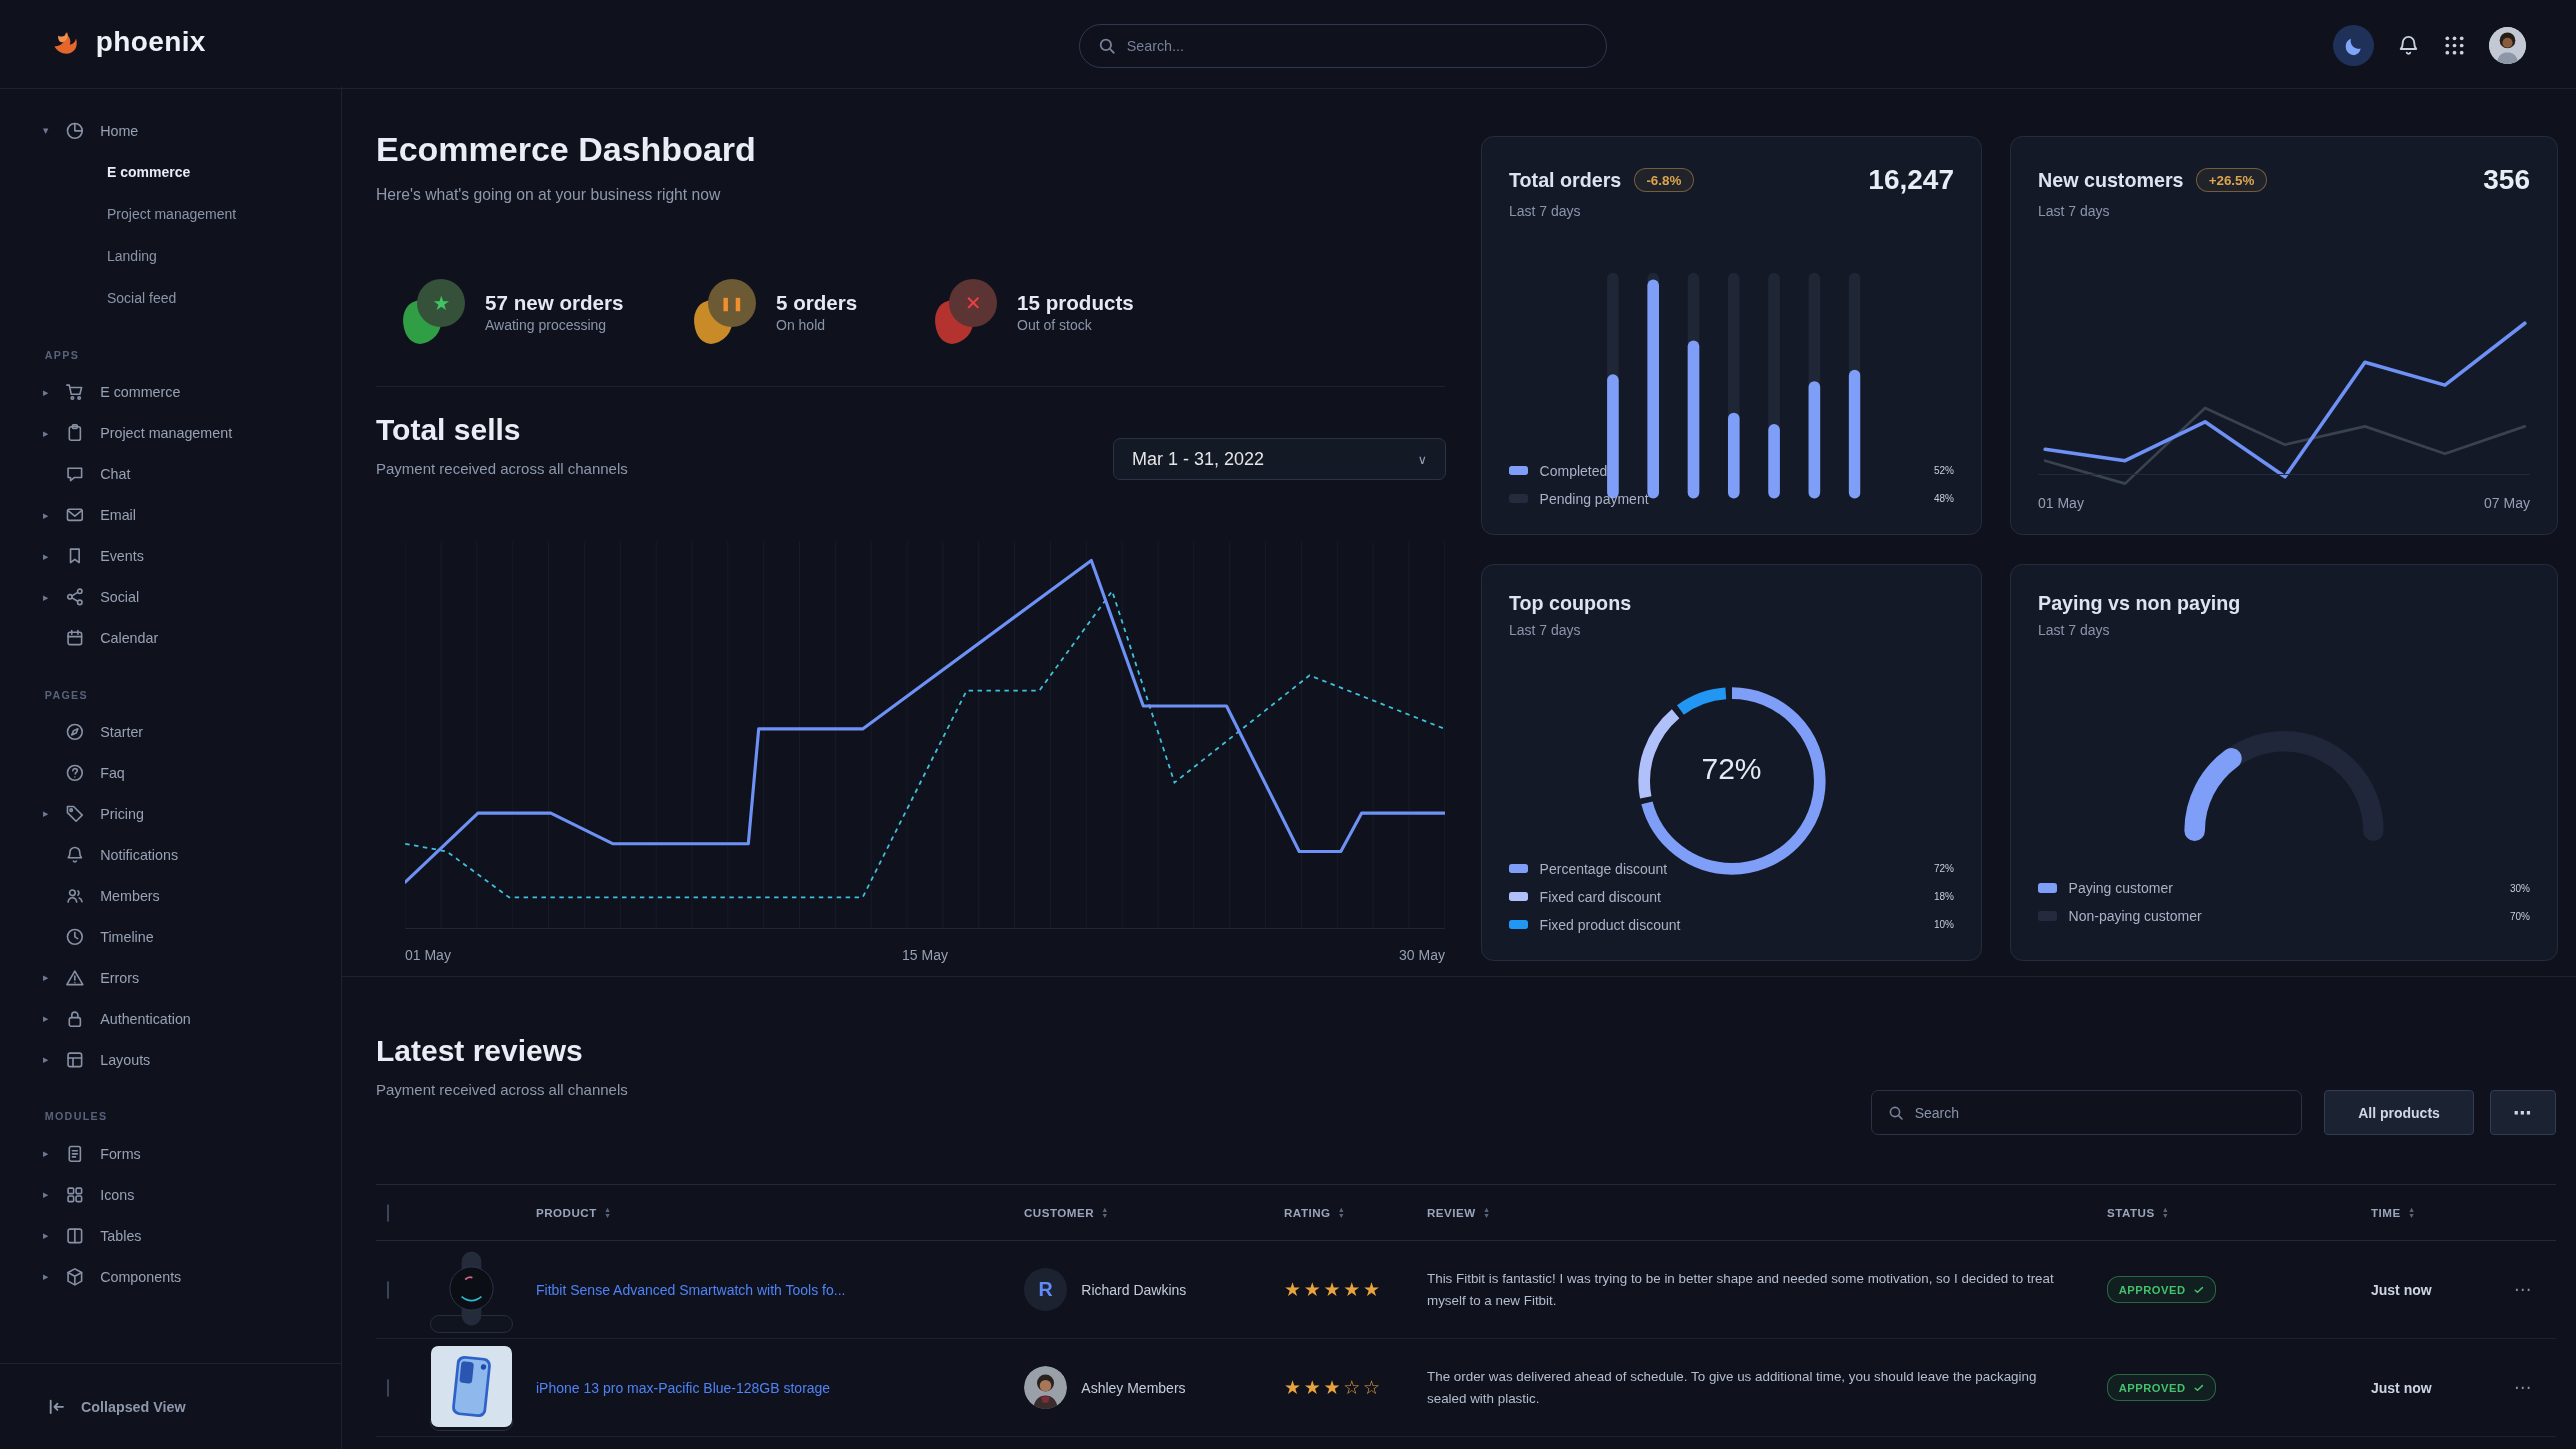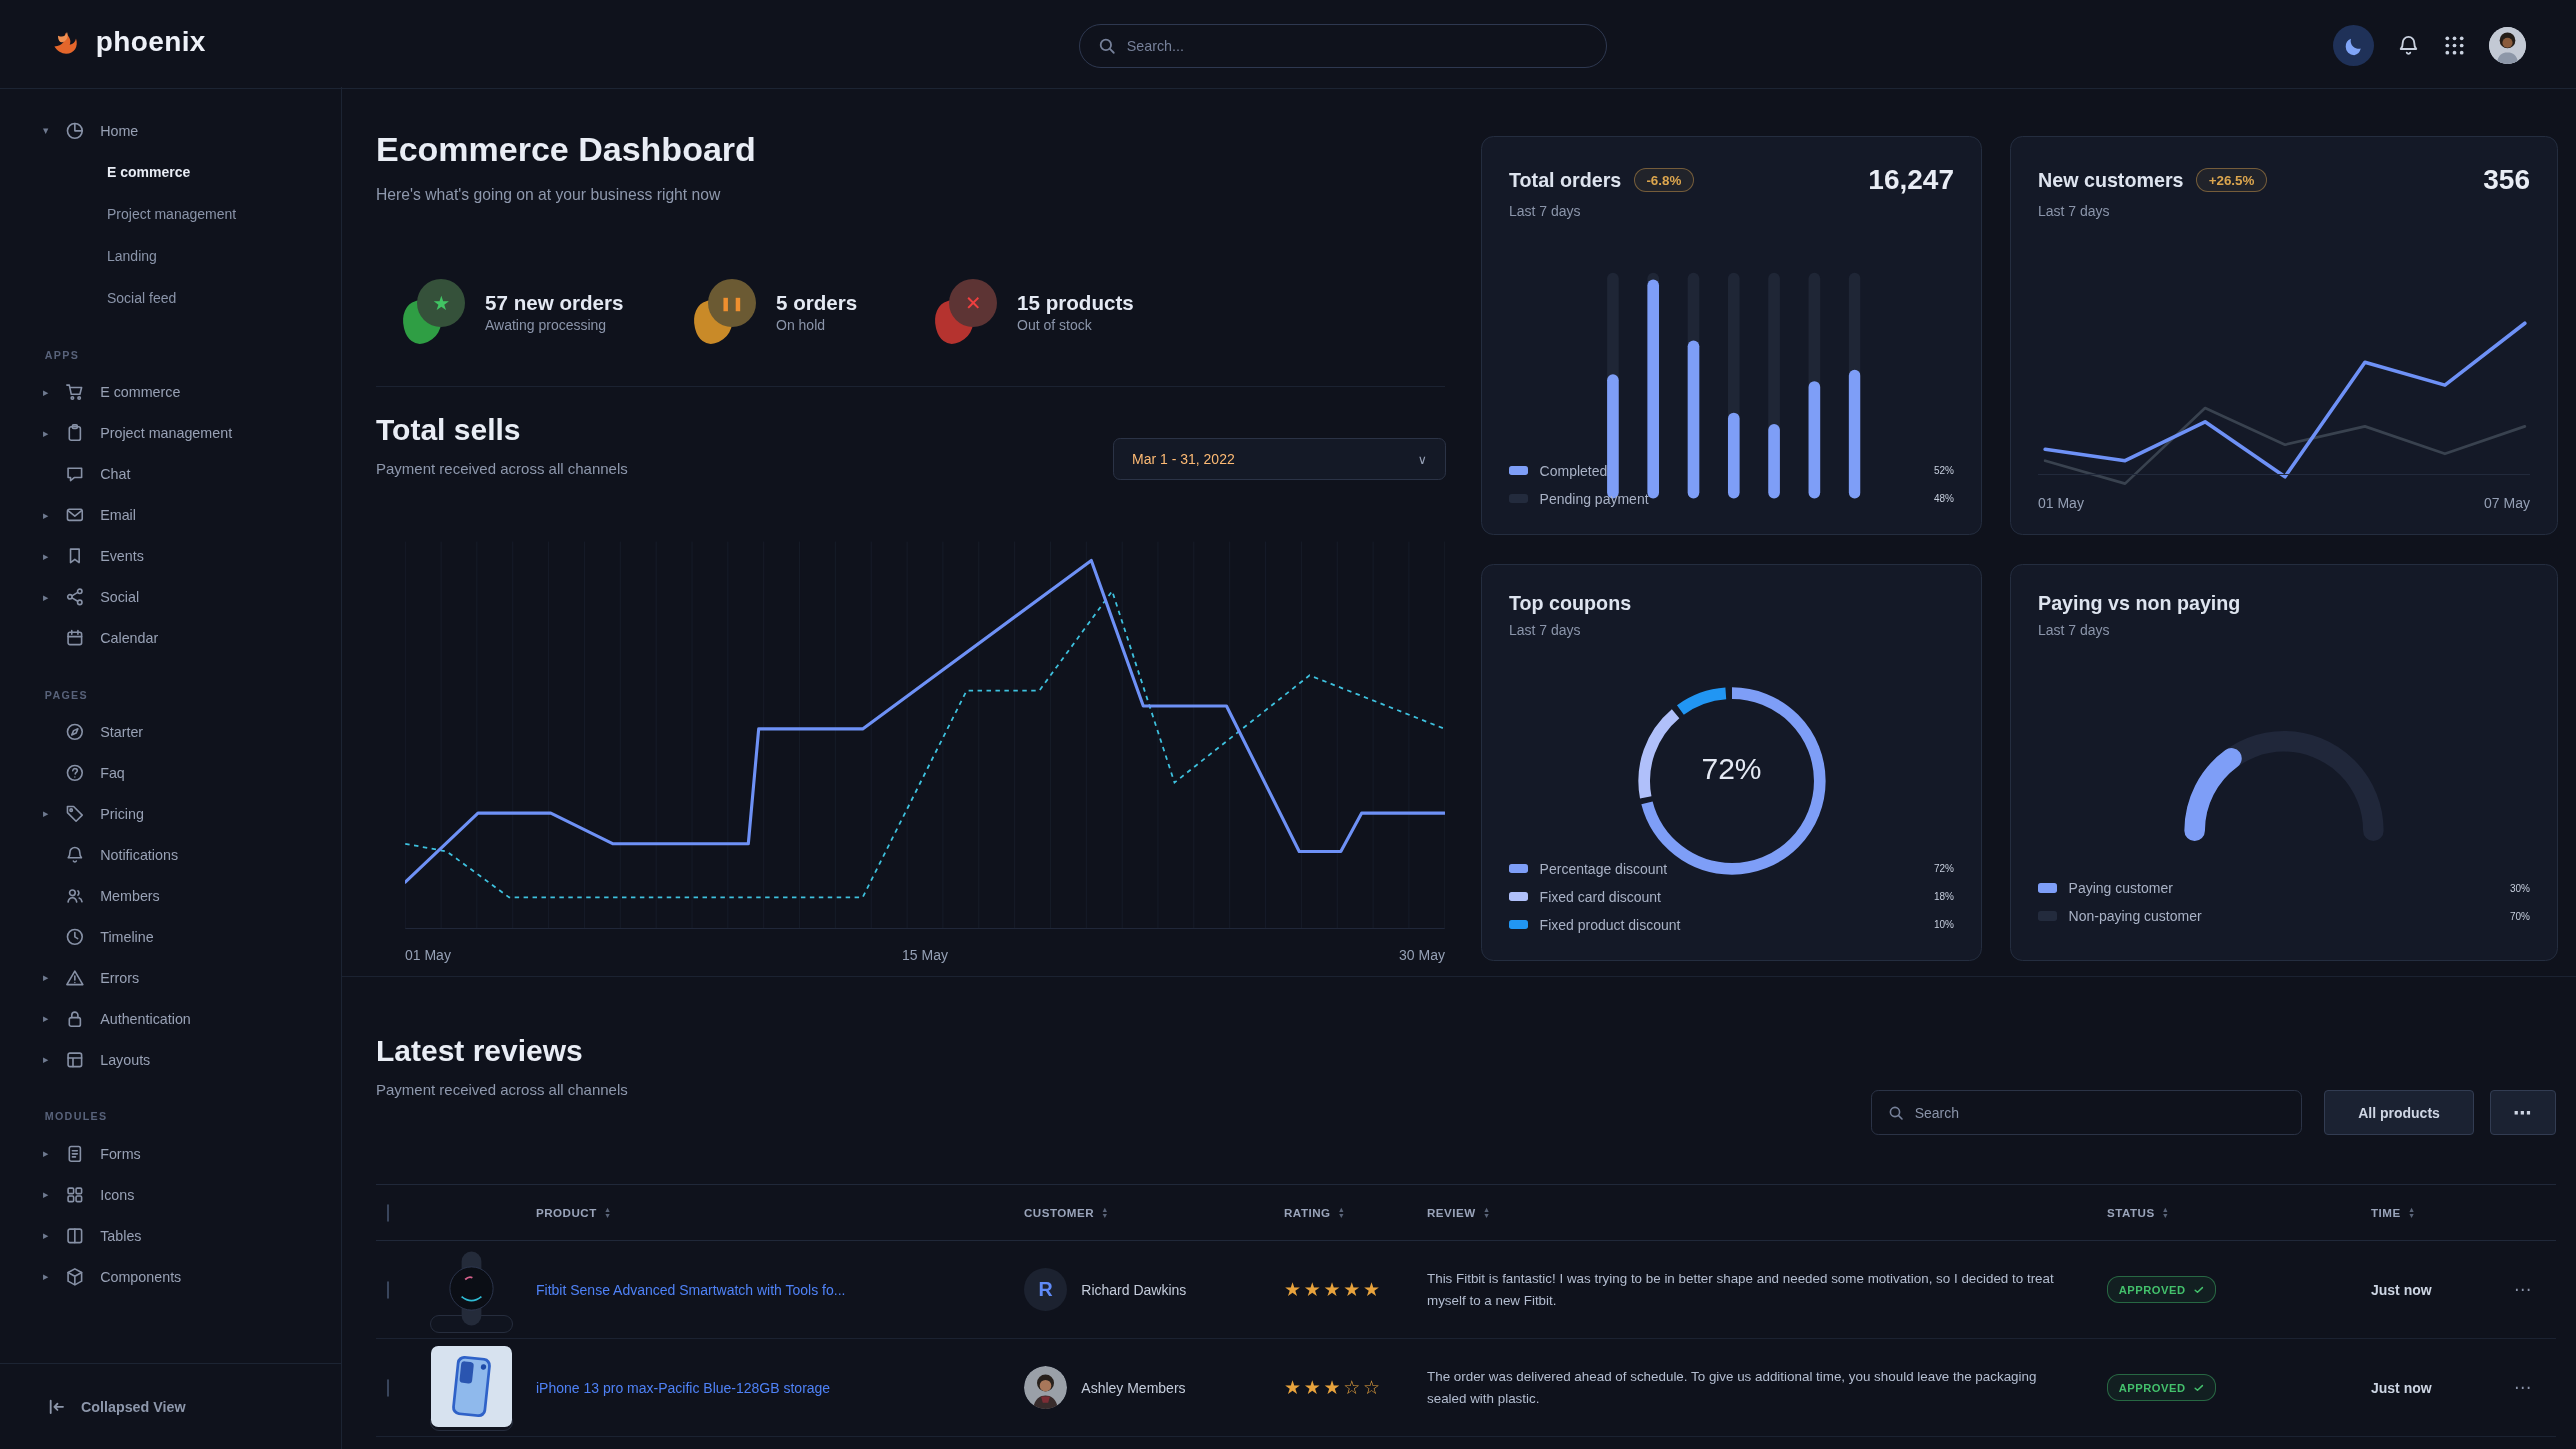--- a/index.html
+++ b/index.html
@@ -51,21 +51,21 @@
   .stat-circle{position:absolute;right:1.8px;top:0;width:48px;height:48px;border-radius:50%;
     display:flex;align-items:center;justify-content:center;}
   .stat-v{font-size:20.6px;font-weight:700;color:#e4e9f3;line-height:1.35;}
   .stat-l{font-size:14px;color:#8b95aa;}
   .sec-divider{position:absolute;height:0.9px;background:var(--line);}
   
   .sells-title{position:absolute;left:34px;top:315px;font-size:30px;font-weight:700;color:#e9edf5;}
   .sells-sub{position:absolute;left:34px;top:362px;font-size:15px;color:#8e98ad;}
   .date-select{position:absolute;left:771px;top:340px;width:333px;height:42px;border:0.9px solid #2b3346;
     background:#141926;border-radius:7.2px;display:flex;align-items:center;padding:0 18px;cursor:pointer;}
-  .date-select span{font-size:14px;color:#fdba74;}
+  .date-select span{font-size:18px;color:#e5e5e5;}
   .date-select .chev{margin-left:auto;color:#97a1b6;font-size:12.5px;}
   #chart-sells{position:absolute;left:63px;top:440px;width:1040px;height:399px;}
   .sells-xlabels{position:absolute;left:63px;top:849px;width:1040px;display:flex;justify-content:space-between;
     font-size:14px;color:#95a0b5;}
   
   .card{position:absolute;background:var(--card);border:0.9px solid var(--card-border);border-radius:12.5px;padding:27px;}
   .card-head{display:flex;align-items:center;}
   .card-title-wrap{display:flex;align-items:center;gap:12.5px;}
   .card-title{font-size:19.7px;font-weight:700;color:#dee4ef;}
   .badge{border-radius:894px;padding:3.6px 11.6px;font-size:13.4px;font-weight:700;

